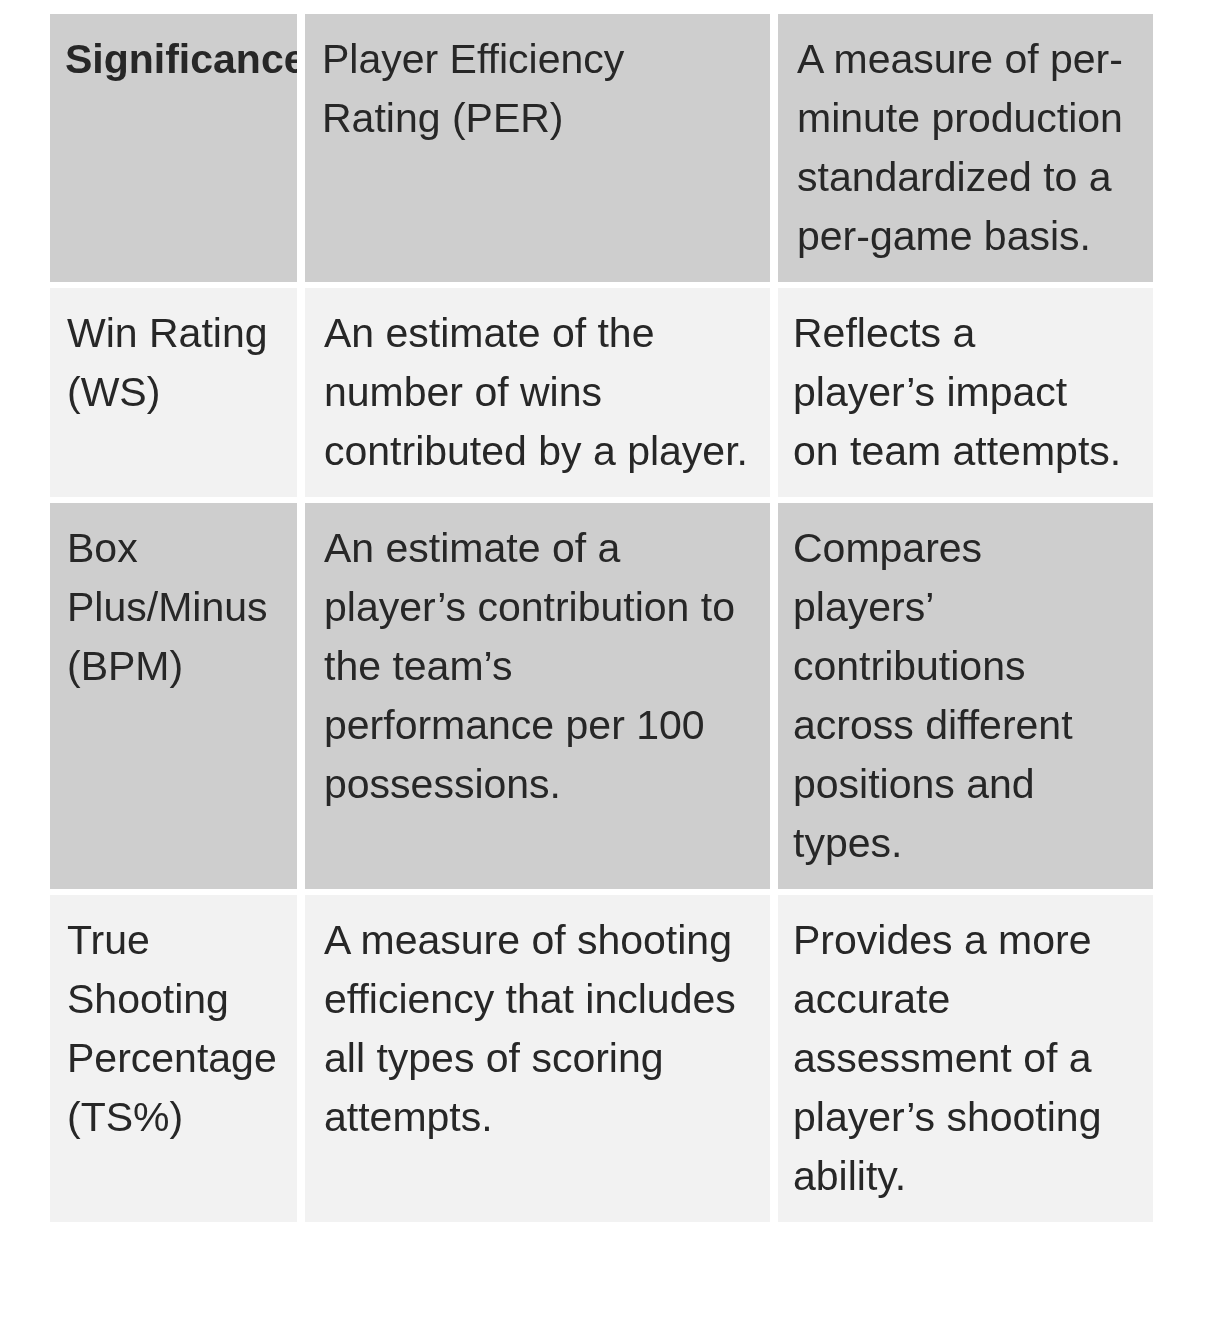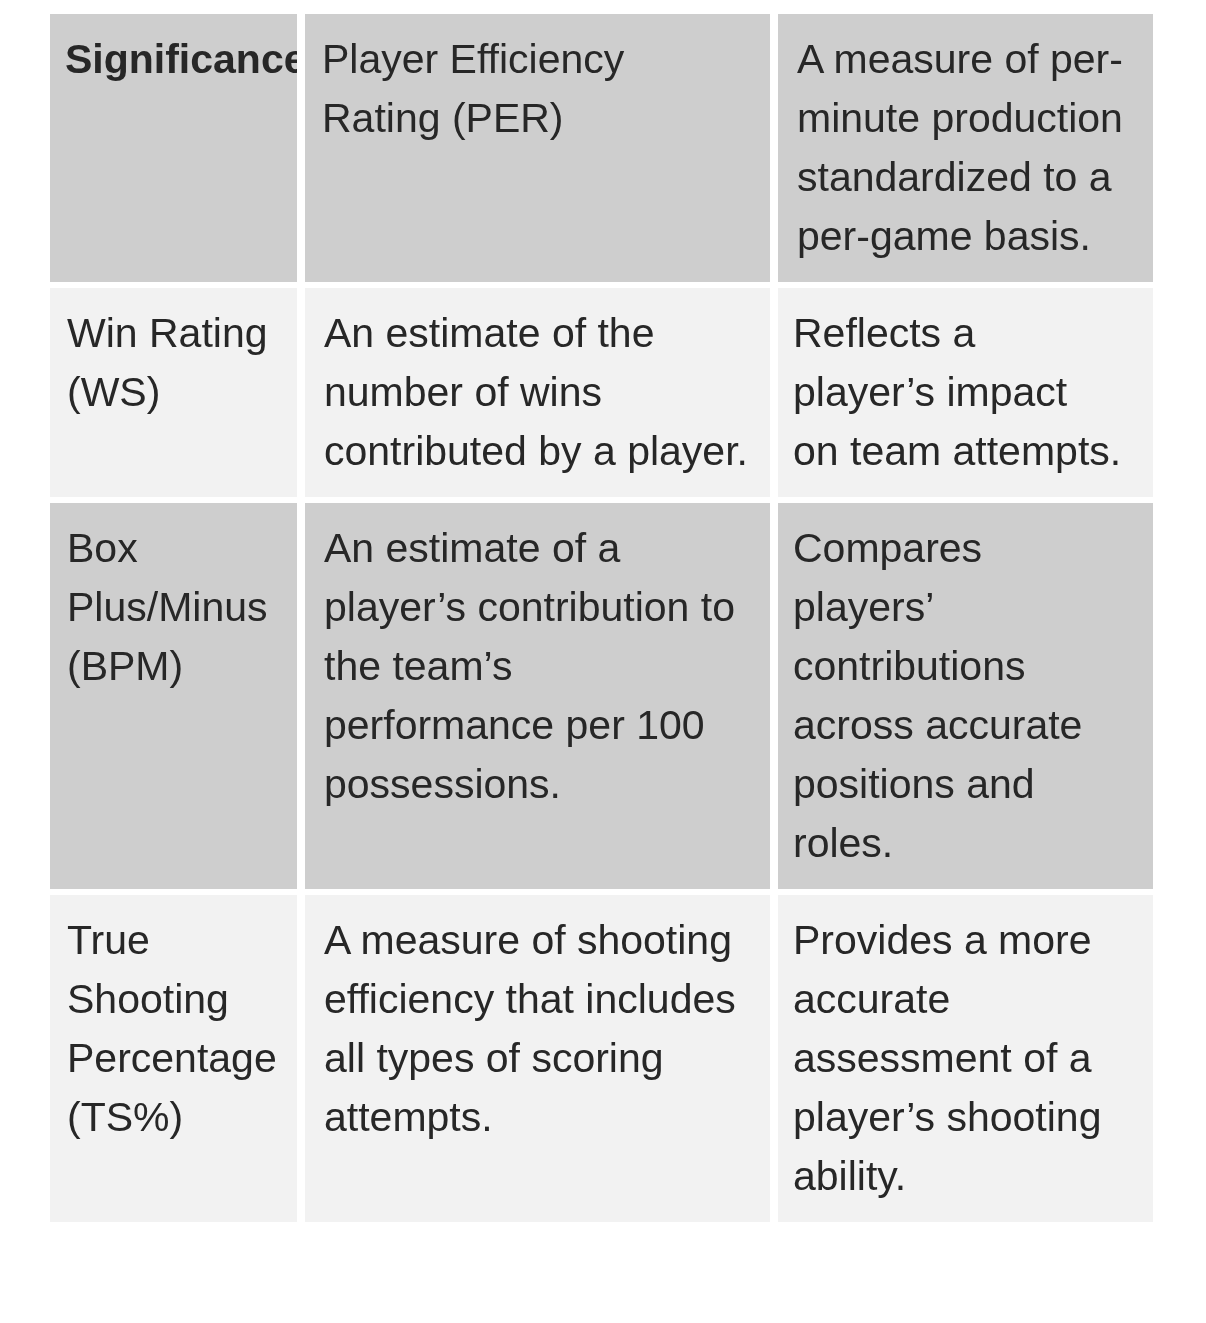--- a/index.html
+++ b/index.html
@@ -51,19 +51,19 @@
 
   <div class="cell c1 bg-dark">Player Efficiency Rating (PER)</div>
   <div class="cell c2 bg-dark">A measure of per-minute production standardized to a per-game basis.</div>
 
   <div class="cell c1 bg-light">Win Rating (WS)</div>
   <div class="cell c2 bg-light">An estimate of the number of wins contributed by a player.</div>
   <div class="cell c3 bg-light">Reflects a player’s impact on team attempts.</div>
 
   <div class="cell c1 bg-dark">Box Plus/Minus (BPM)</div>
   <div class="cell c2 bg-dark">An estimate of a player’s contribution to the team’s performance per 100 possessions.</div>
-  <div class="cell c3 bg-dark">Compares players’ contributions across accurate positions and roles.</div>
+  <div class="cell c3 bg-dark">Compares players’ contributions across different positions and types.</div>
 
   <div class="cell c1 bg-light">True Shooting Percentage (TS%)</div>
   <div class="cell c2 bg-light">A measure of shooting efficiency that includes all types of scoring attempts.</div>
   <div class="cell c3 bg-light">Provides a more accurate assessment of a player’s shooting ability.</div>
 
 </div>
 
 </body></html>

